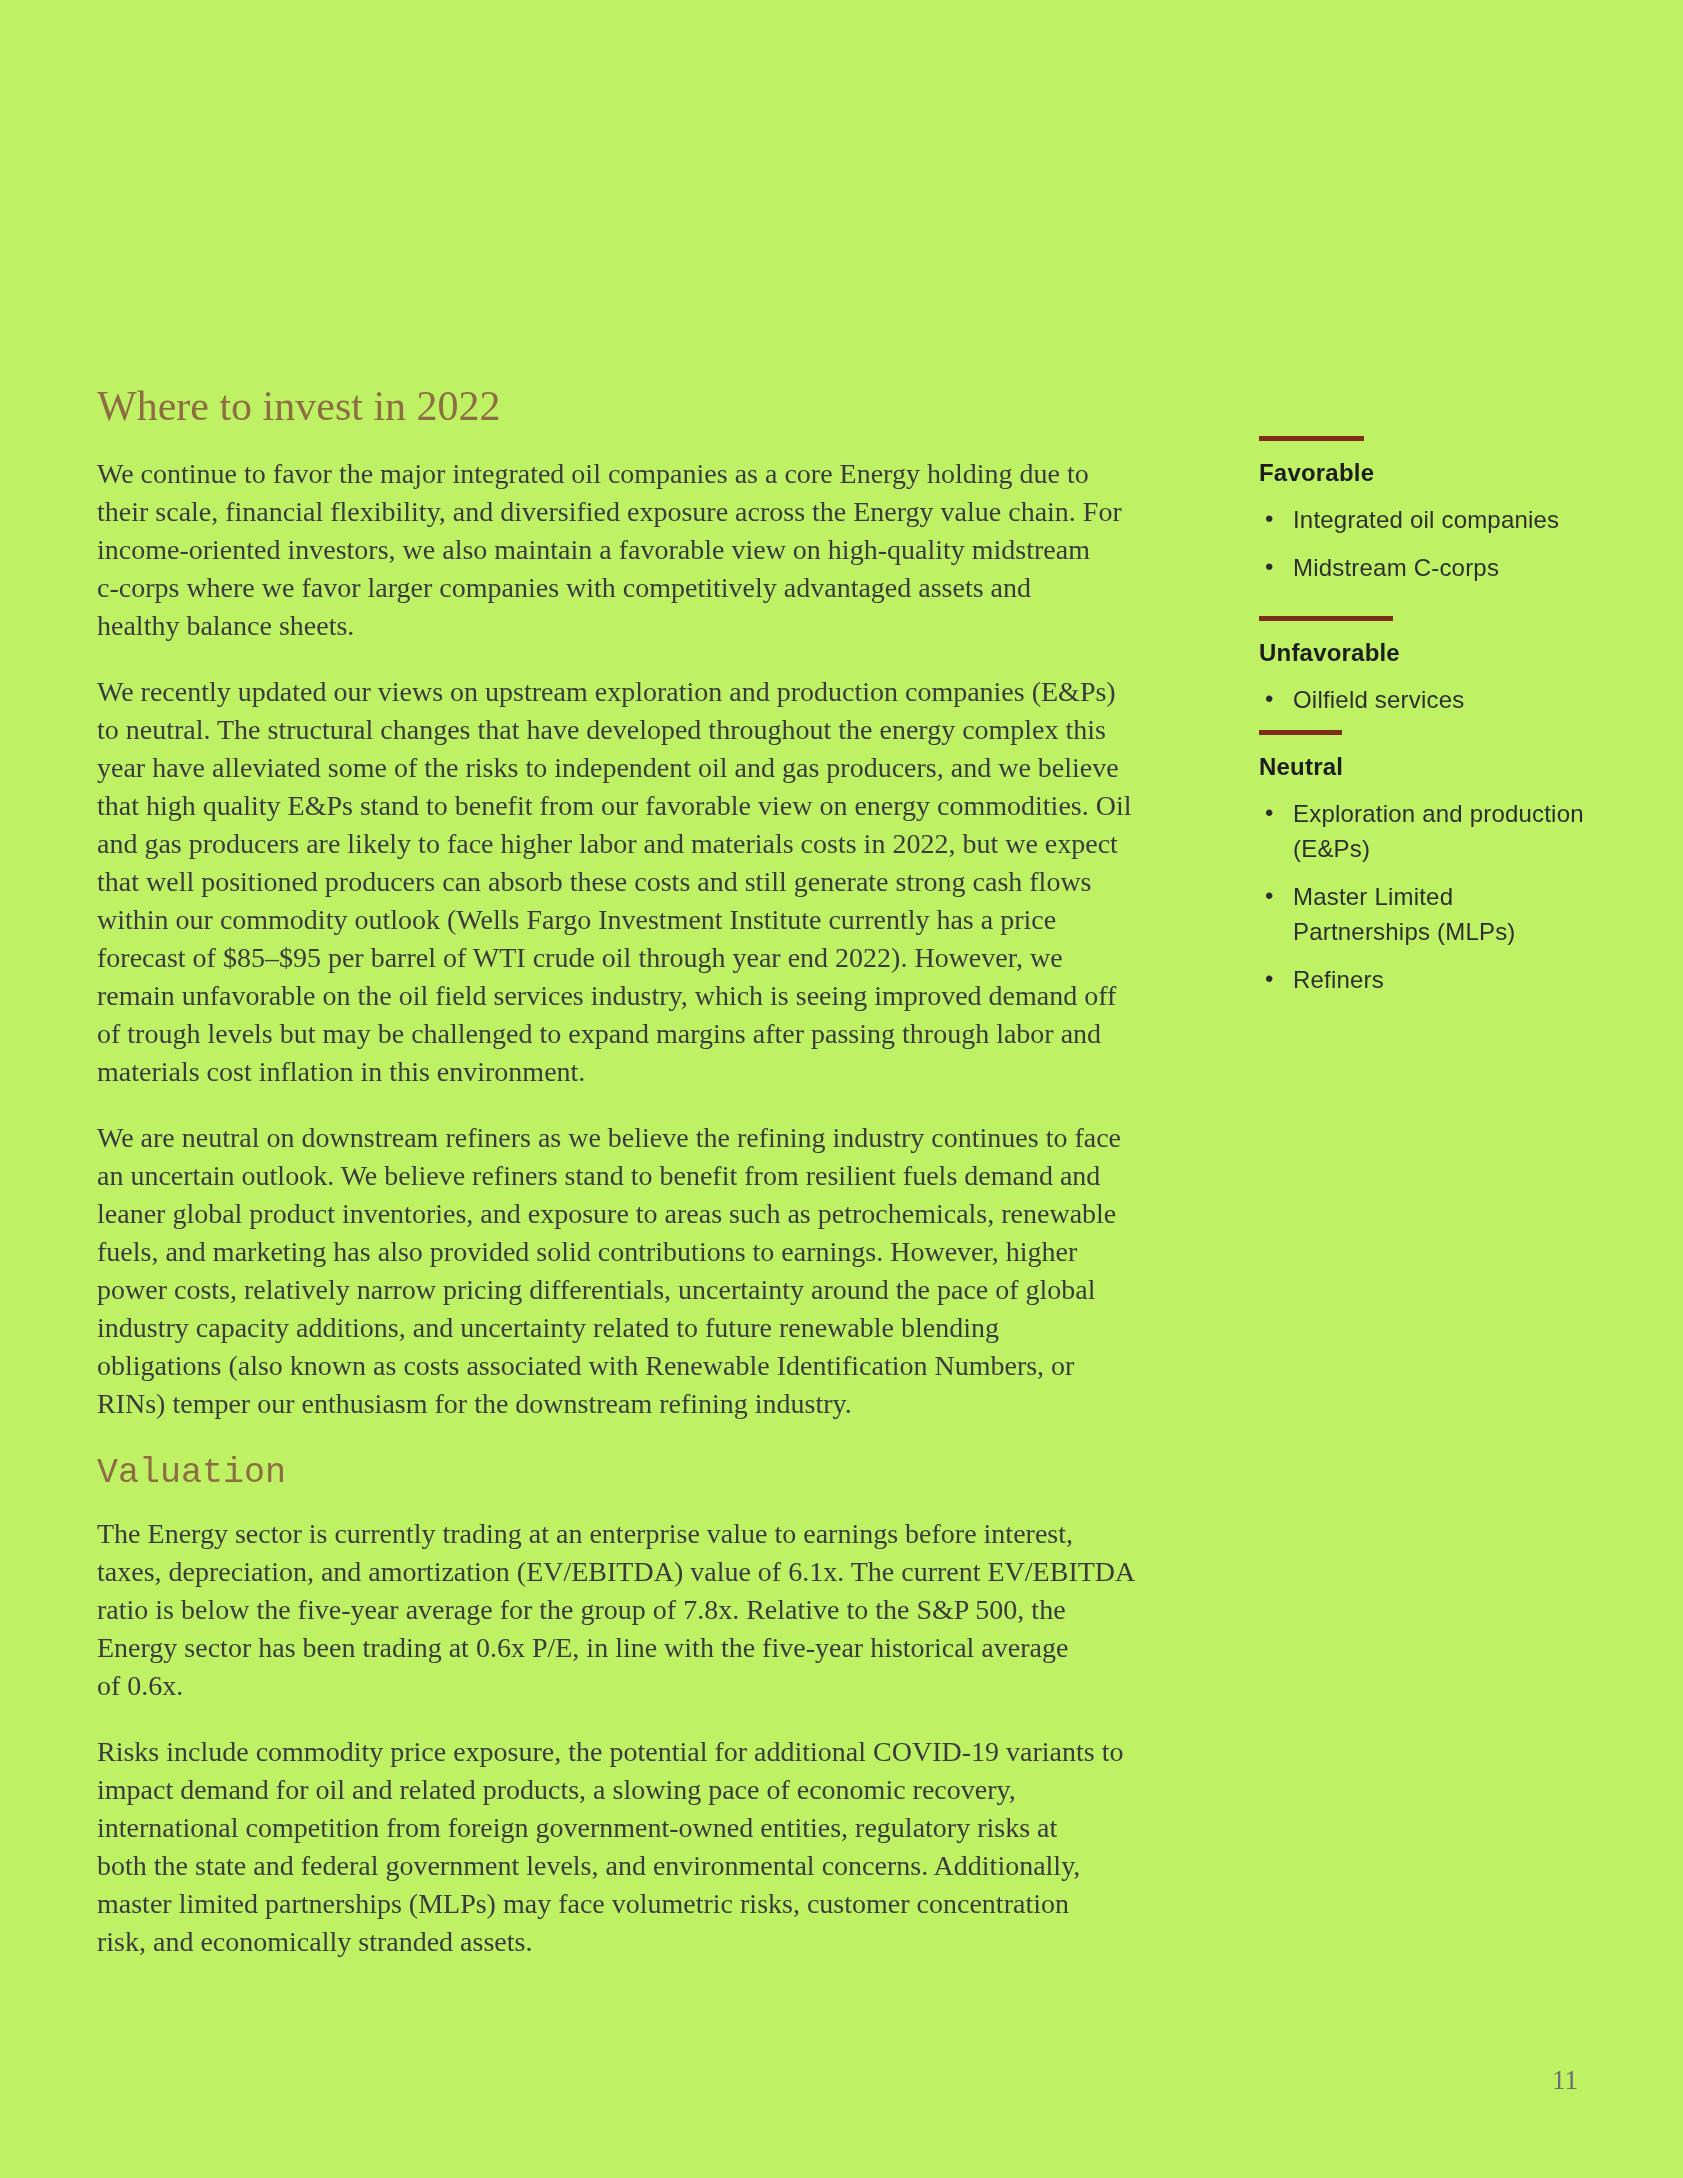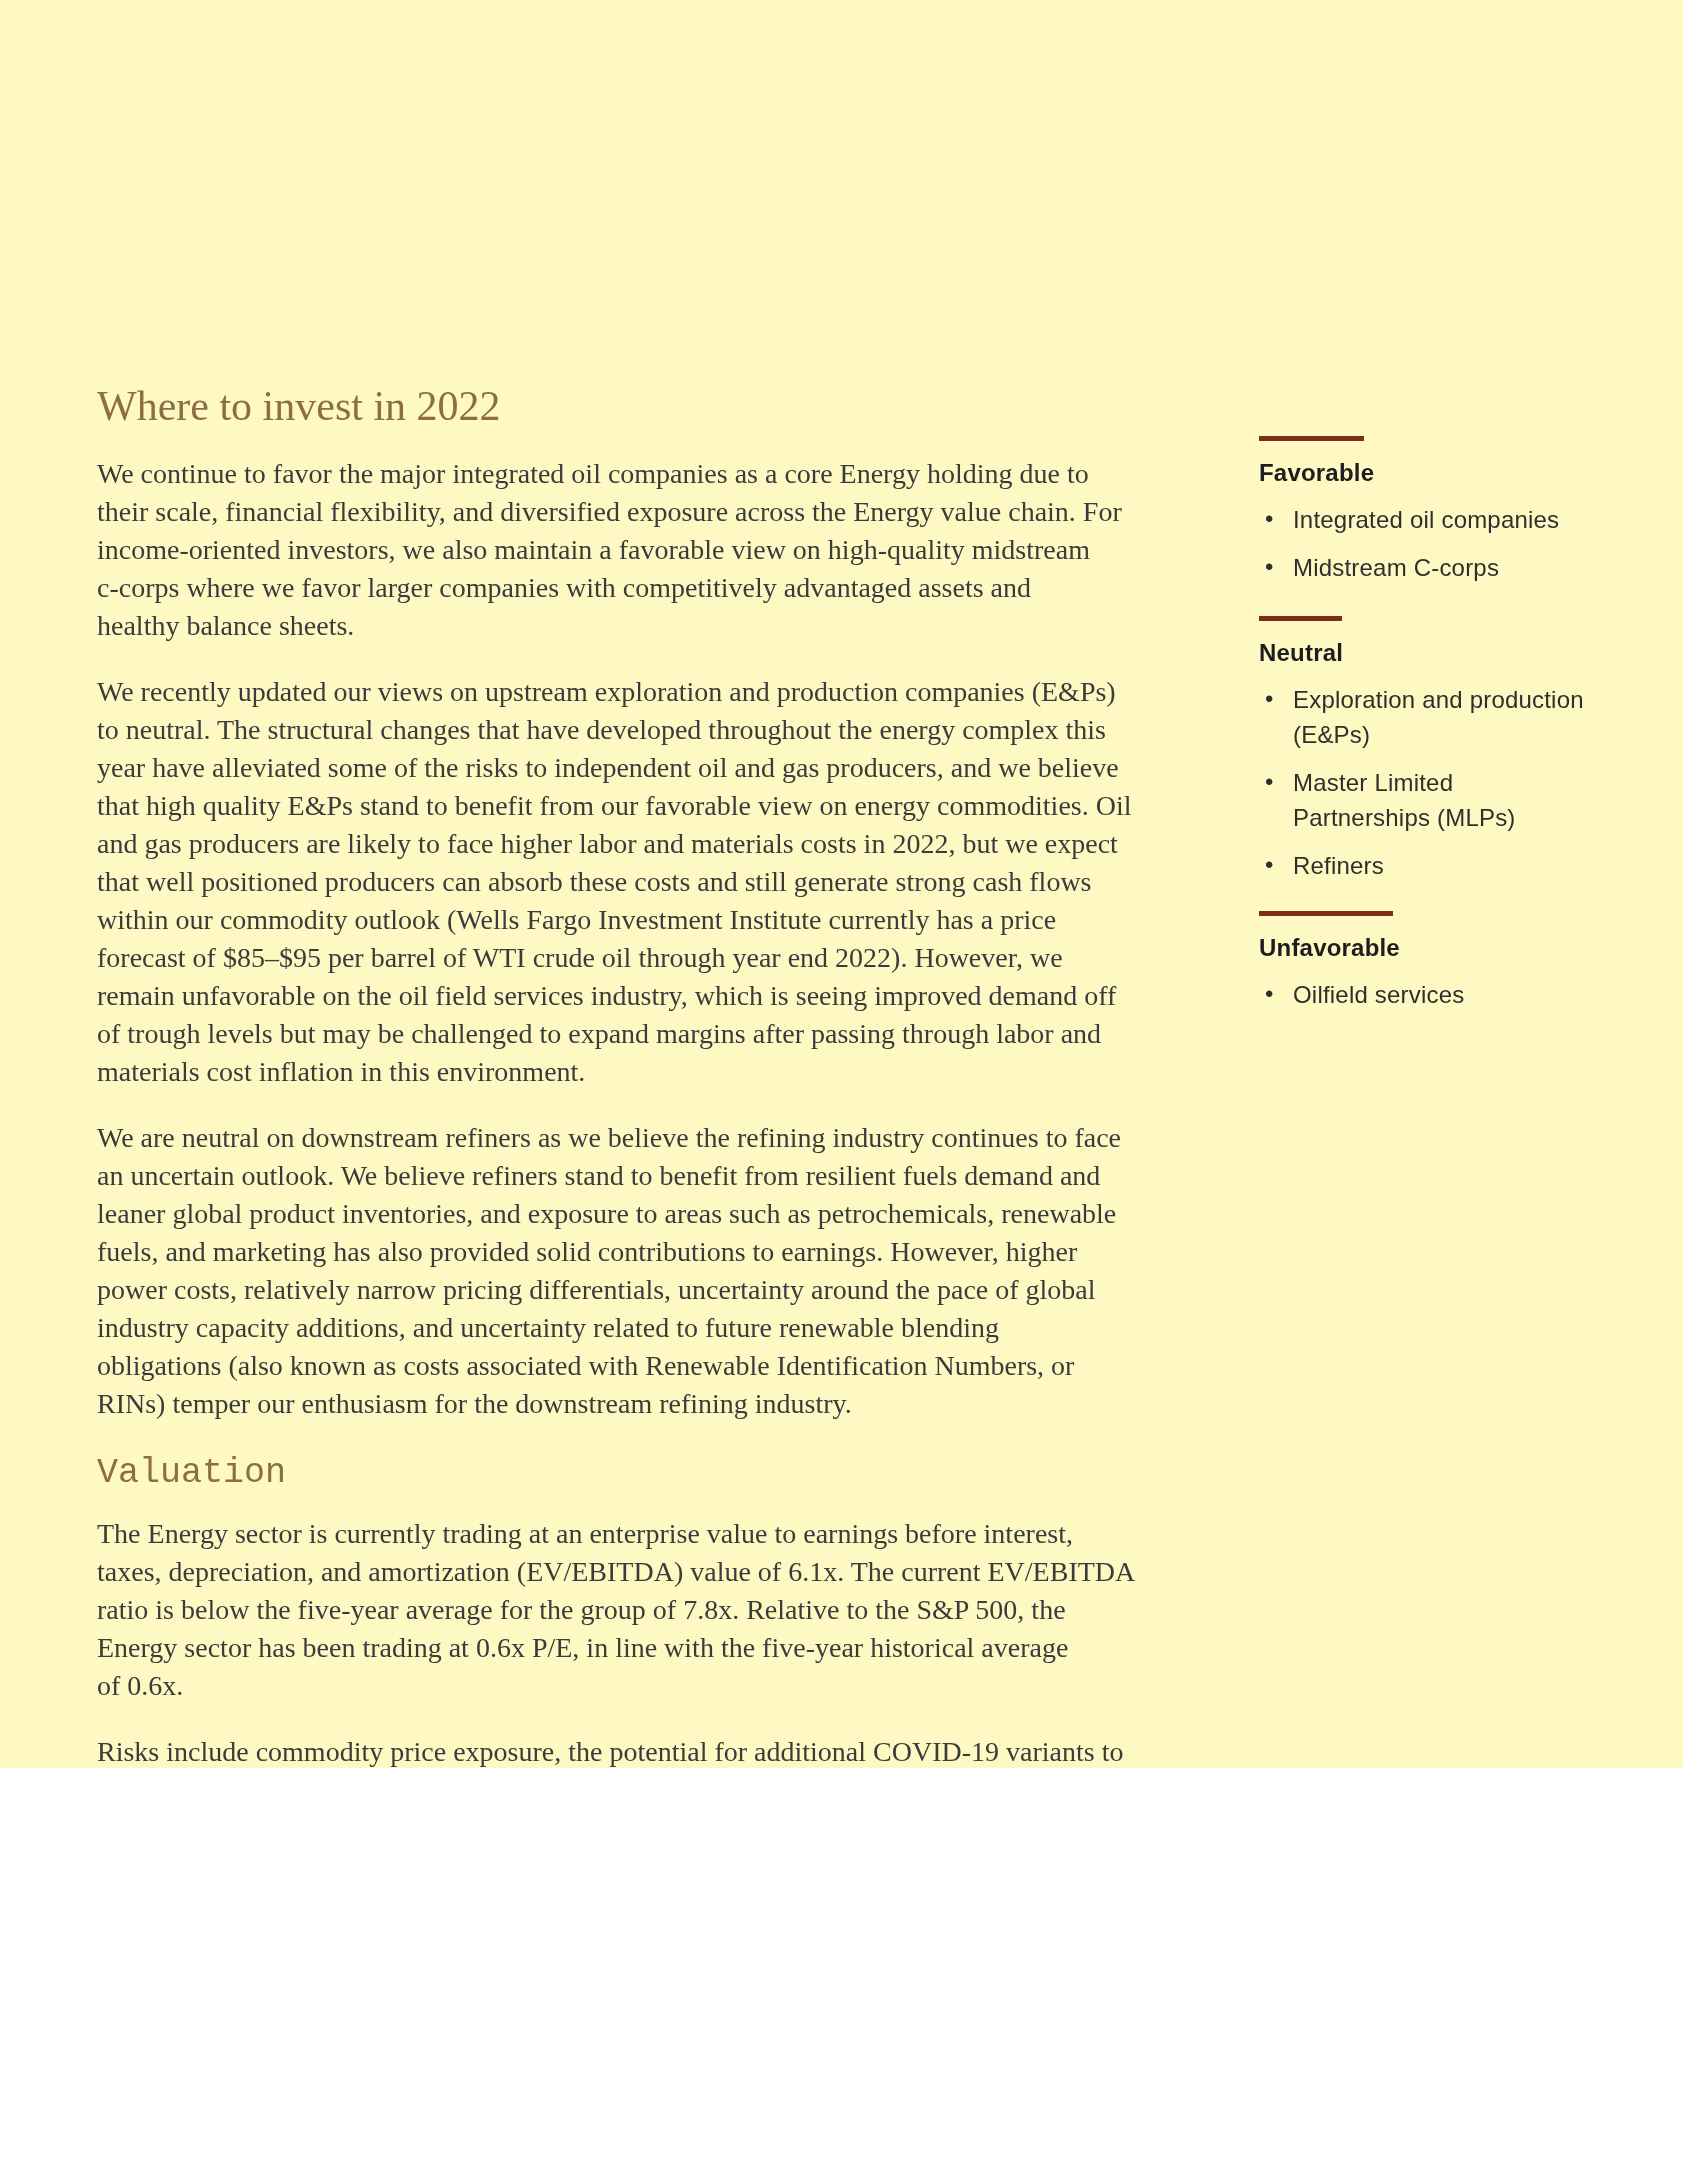--- a/index.html
+++ b/index.html
@@ -1,20 +1,20 @@
 <!DOCTYPE html>
 <html><head>
 <meta charset="utf-8">
 <style>
   html, body { margin: 0; padding: 0; background: #ffffff; }
   .page {
     position: relative;
     width: 1683px;
-    height: 1768px;
-    background: #fef9c3;
+    height: 2178px;
+    background: #bef264;
     overflow: hidden;
     font-family: "Liberation Serif", serif;
   }
   
   .main-col {
     position: absolute;
     left: 97px;
     top: 381px;
     width: 1168px;
   }
@@ -152,38 +152,38 @@
 
     <section class="side-group group-favorable">
       <div class="side-rule rule-favorable"></div>
       <h3>Favorable</h3>
       <ul>
         <li>Integrated oil companies</li>
         <li>Midstream C-corps</li>
       </ul>
     </section>
 
+    <section class="side-group group-unfavorable">
+      <div class="side-rule rule-unfavorable"></div>
+      <h3>Unfavorable</h3>
+      <ul>
+        <li>Oilfield services</li>
+      </ul>
+    </section>
+
     <section class="side-group group-neutral">
       <div class="side-rule rule-neutral"></div>
       <h3>Neutral</h3>
       <ul>
         <li>Exploration and production
 (E&amp;Ps)</li>
         <li>Master Limited
 Partnerships (MLPs)</li>
         <li>Refiners</li>
       </ul>
     </section>
 
-    <section class="side-group group-unfavorable">
-      <div class="side-rule rule-unfavorable"></div>
-      <h3>Unfavorable</h3>
-      <ul>
-        <li>Oilfield services</li>
-      </ul>
-    </section>
-
   </aside>
 
   <div class="page-number">11</div>
 
 </div>
 
 
 </body></html>

